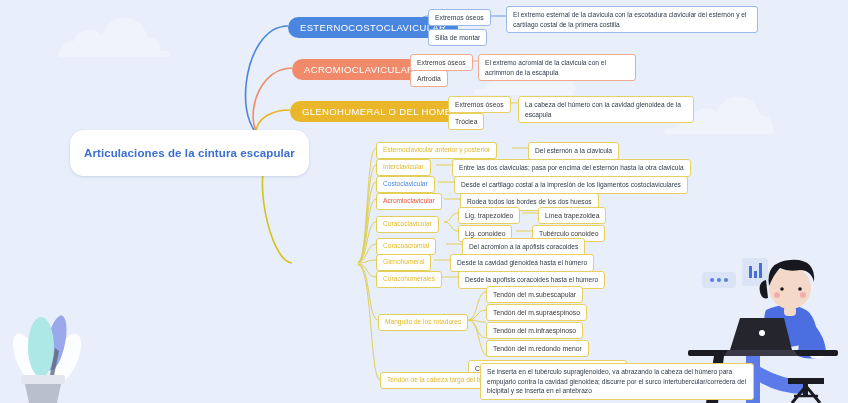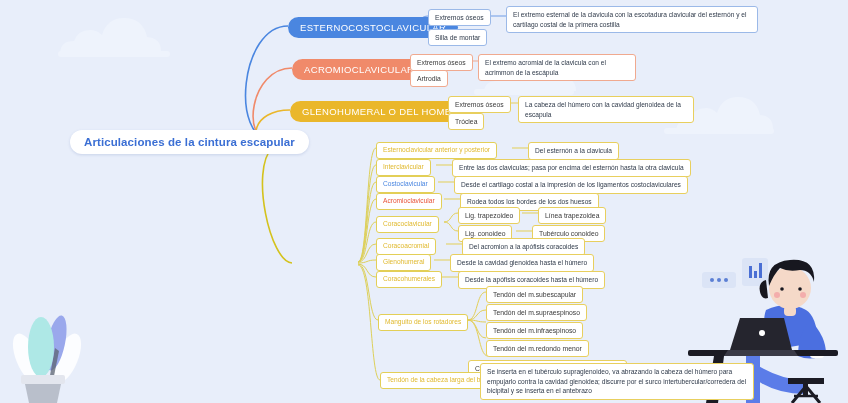--- a/index.html
+++ b/index.html
@@ -27,21 +27,21 @@
     white-space: nowrap;
   }
 
   
   .root {
     background: #ffffff;
     color: #3b6fd4;
     font-weight: bold;
     font-size: 11.5px;
     border-radius: 14px;
-    padding: 6px 14px;
+    padding: 17px 14px;
     box-shadow: 0 1px 3px rgba(60,90,160,.18);
     letter-spacing: .1px;
   }
 
   
   .pill {
     border-radius: 12px;
     color: #ffffff;
     font-size: 9.5px;
     padding: 5px 12px;

